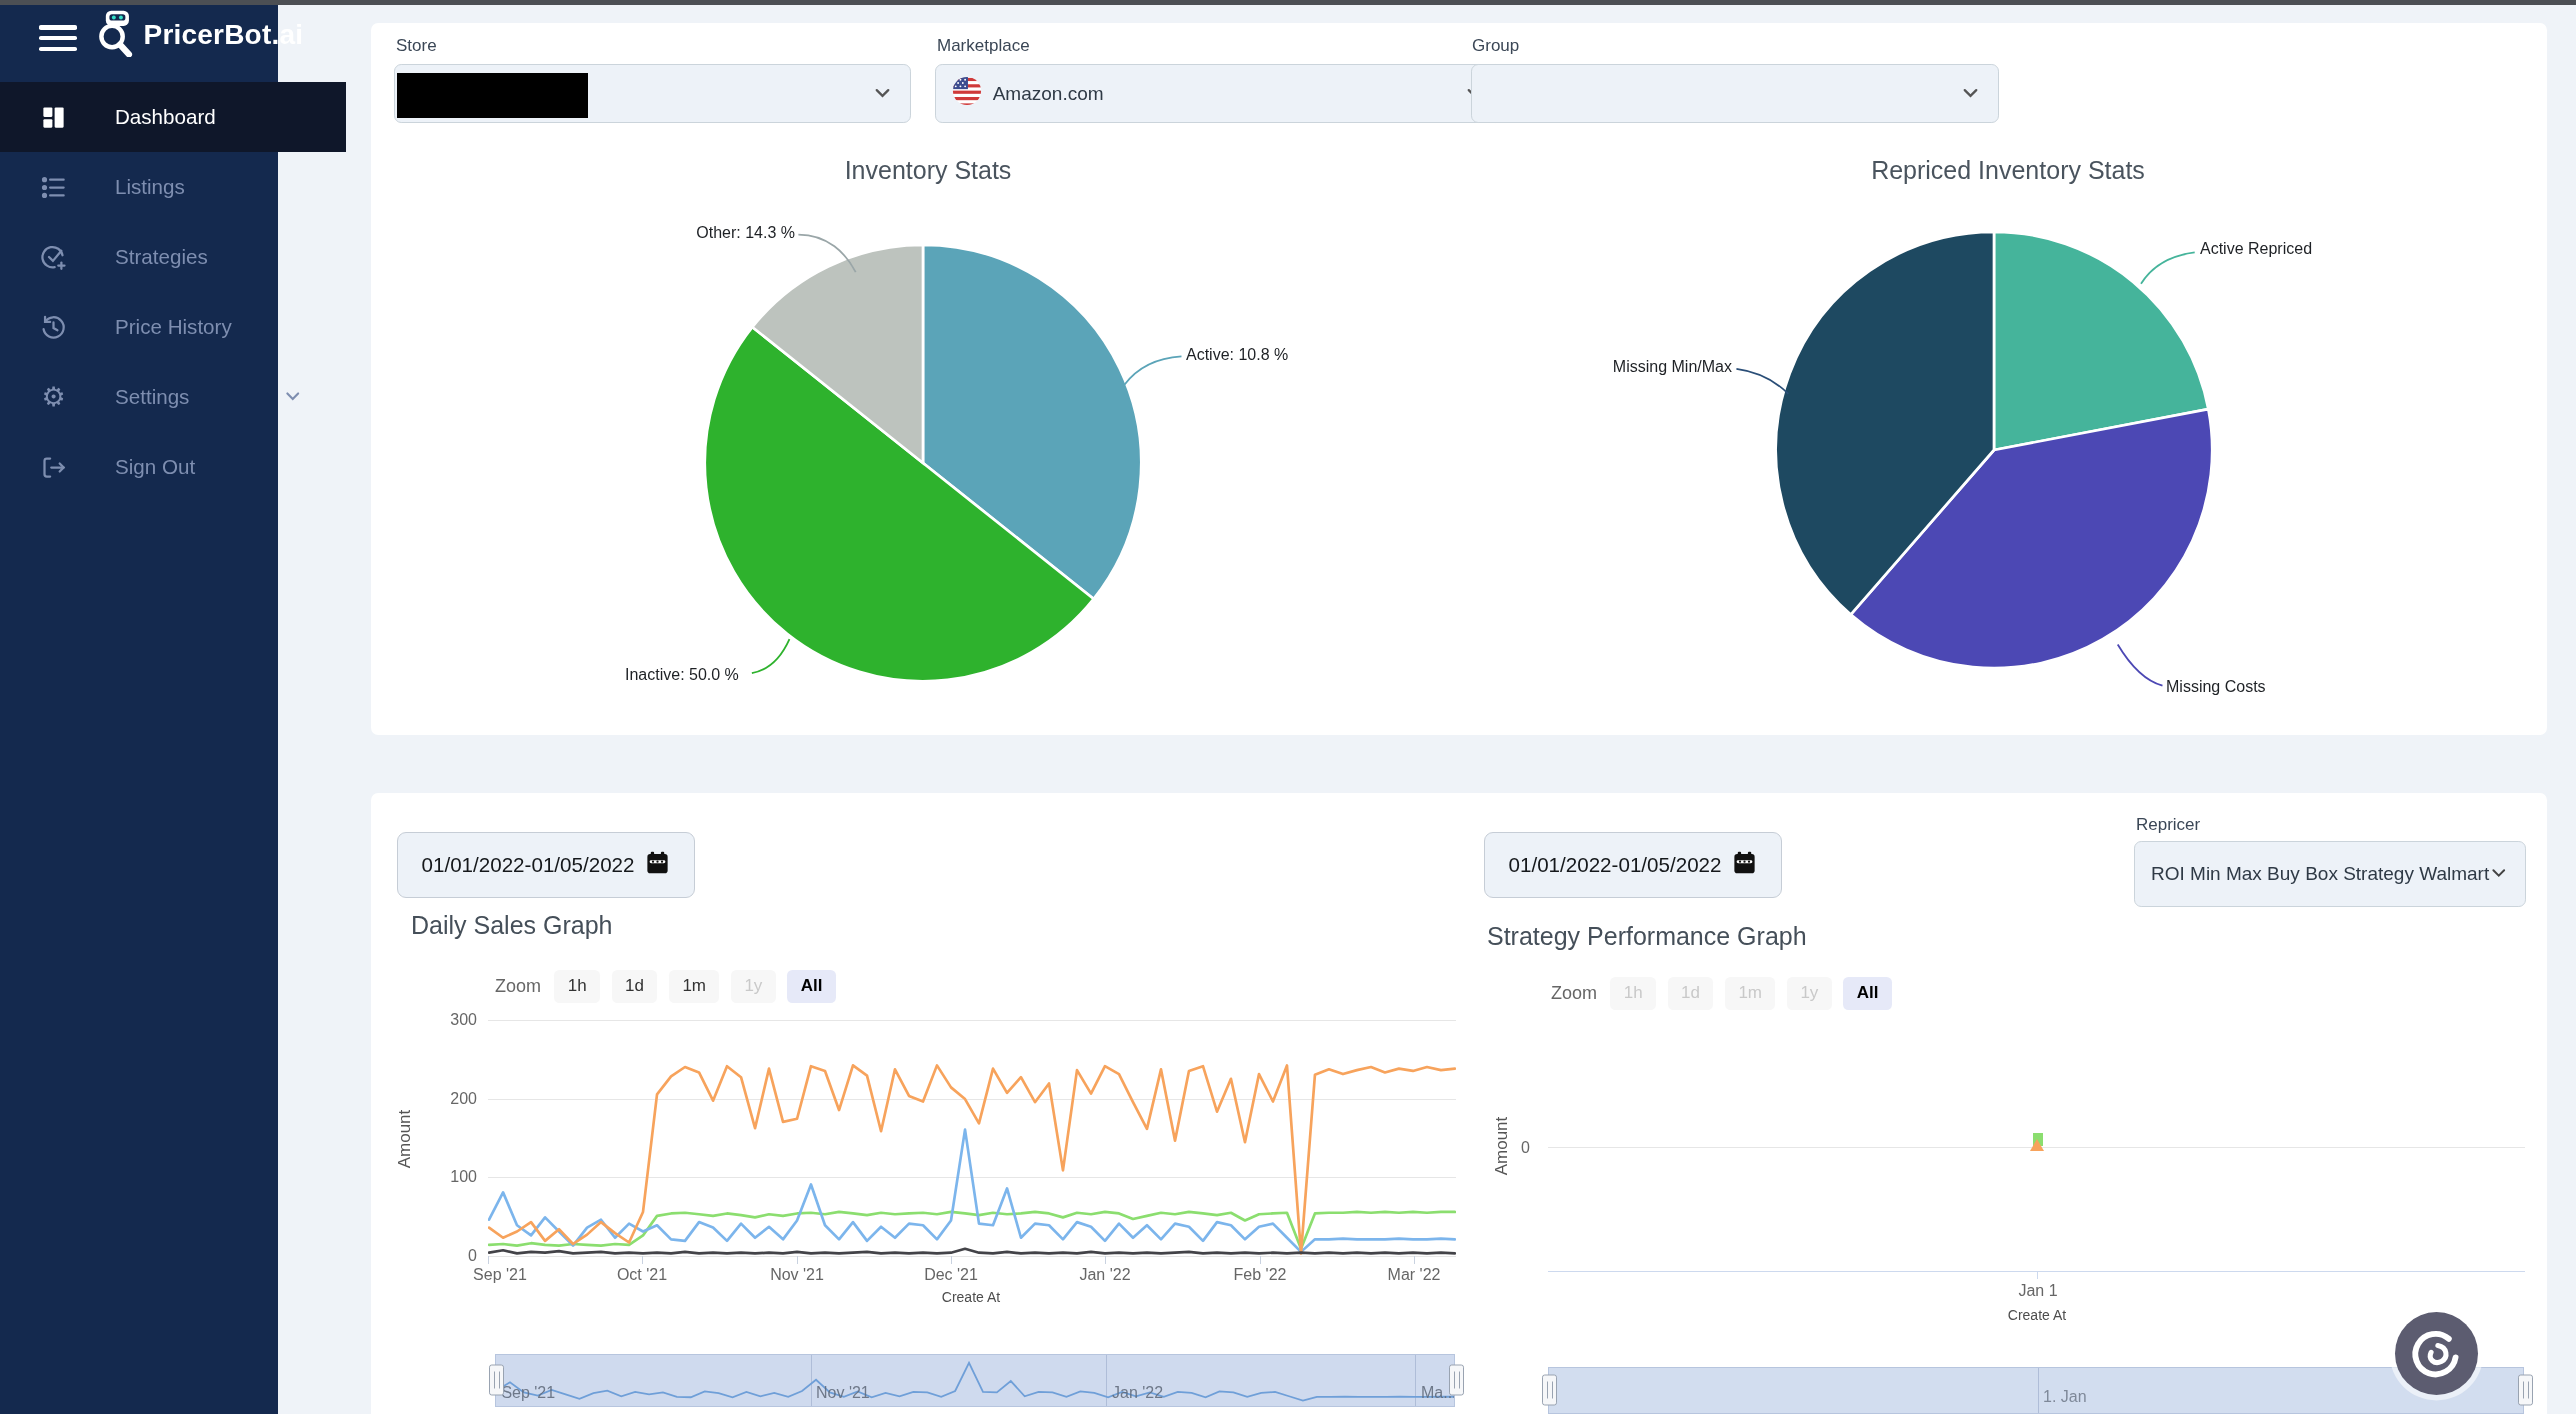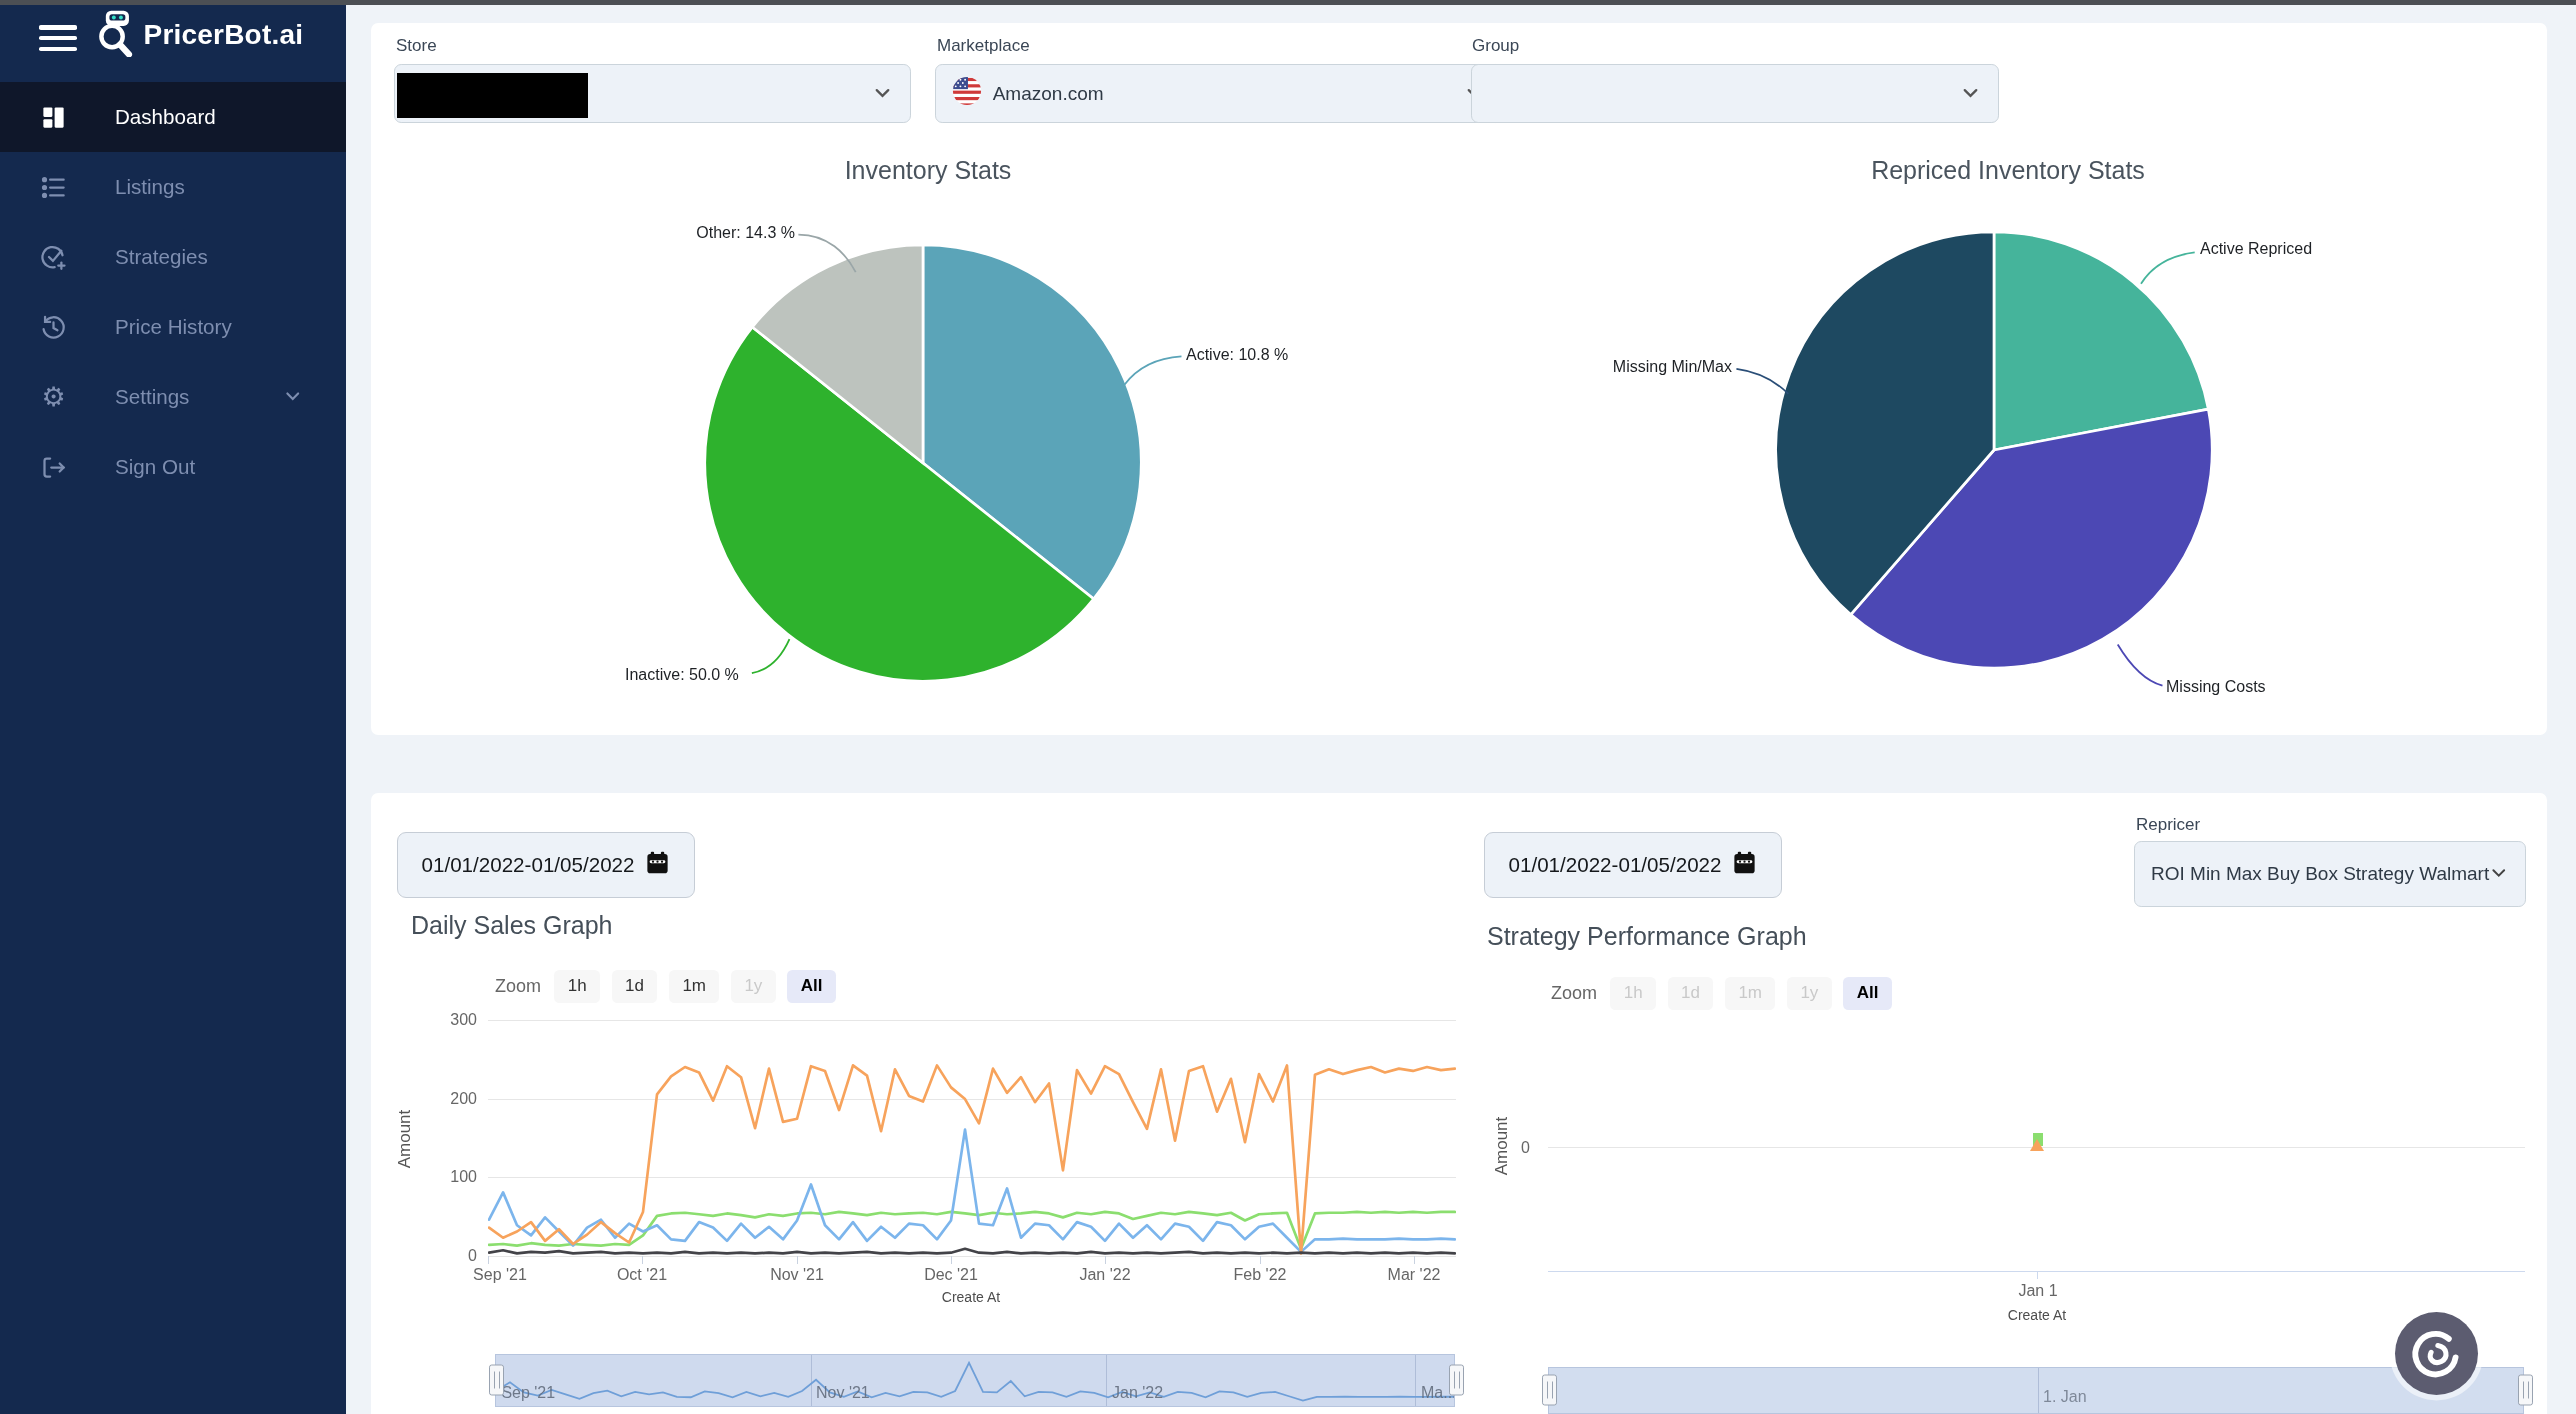--- a/index.html
+++ b/index.html
@@ -1,21 +1,21 @@
 <!DOCTYPE html>
 <html style="font-size:14.3px"><head>
 <meta charset="utf-8">
 <style>
   html,body{margin:0;padding:0;background:#EFF3F8;font-family:"Liberation Sans",sans-serif;}
   #app{position:relative;width:2576px;height:1414px;overflow:hidden;background:#EFF3F8;}
   .abs{position:absolute;}
   
   #topstrip{left:0;top:0;width:2576px;height:4.5px;background:#4C4F54;z-index:50;}
   
-  #sidebar{left:0;top:0;width:346px;height:1414px;background:#14294E;z-index:5;}
+  #sidebar{left:0;top:0;width:278px;height:1414px;background:#14294E;z-index:5;}
   .hamburger{position:absolute;left:39px;top:25px;width:38px;height:29px;cursor:pointer;}
   .hamburger span{display:block;width:38px;height:4.5px;background:#fff;border-radius:1.8px;margin-bottom:6.3px;}
   .logo{position:absolute;left:93px;top:9px;display:flex;align-items:center;gap:3.6px;color:#fff;}
   .logo .brand{font-size:28px;font-weight:700;letter-spacing:0.2px;}
   .nav{position:absolute;left:0;top:82px;width:346px;}
   .nav-item{position:relative;height:70px;display:flex;align-items:center;color:#7E8EB0;cursor:pointer;}
   .nav-item.active{background:#0f172a;color:#FFFFFF;}
   .nav-item .ico{position:absolute;left:39px;width:29px;height:29px;display:flex;align-items:center;justify-content:center;}
   .nav-item .lbl{position:absolute;left:115px;font-size:20.6px;}
   .nav-item .chev{position:absolute;right:43px;}

